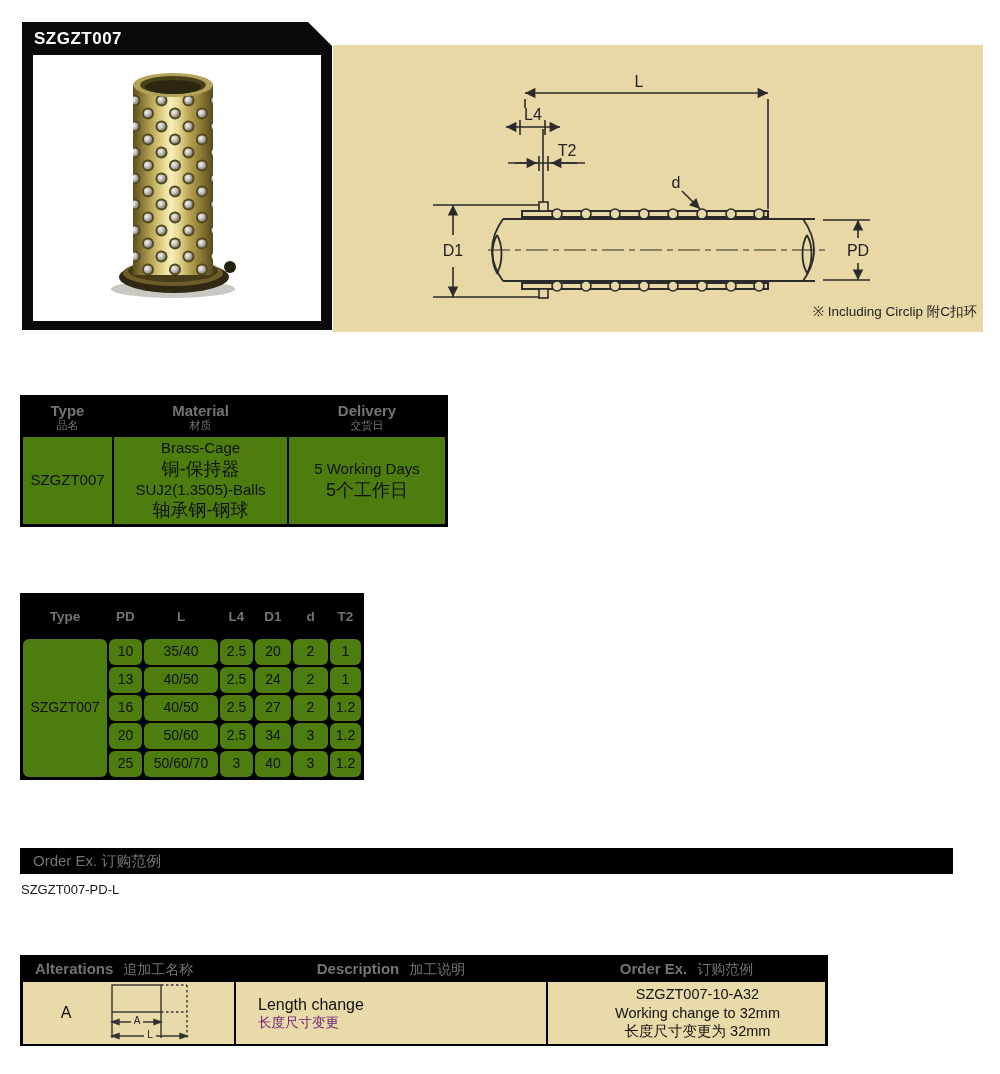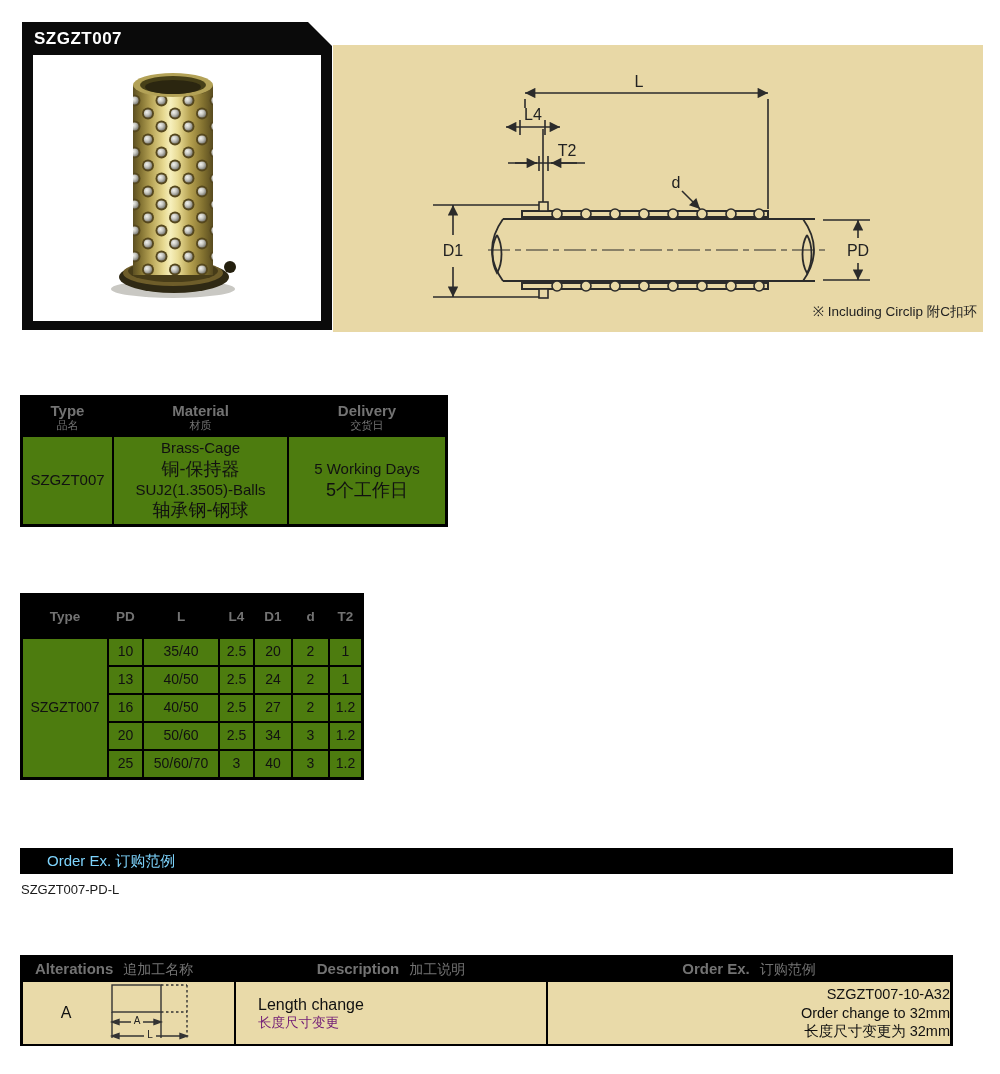--- a/index.html
+++ b/index.html
@@ -21,38 +21,38 @@
   .zh{font-size:11px;}
 
   .t1{left:20px;top:395px;width:428px;height:132px;grid-template-columns:89px 173px 1fr;grid-template-rows:37px 1fr;}
   .t1 .c{font-size:15px;}
   .t1 .zh2{font-size:18px;}
 
   .t2{left:20px;top:593px;width:344px;height:187px;
       grid-template-columns:84px 33px 74px 33px 36px 35px 1fr;
       grid-template-rows:41px repeat(5,26px);}
   .t2 .h{font-size:13.5px;font-weight:bold;}
-  .t2 .c{font-size:14px;}
+  .t2 .c{font-size:14px;border-radius:6px;}
   .t2 .typecell{grid-column:1;grid-row:2/7;font-size:14px;}
 
-  .orderbar{position:absolute;left:20px;top:848px;width:933px;height:26px;background:#000;color:#7dd3fc;
-            display:flex;align-items:center;padding-left:27px;box-sizing:border-box;font-size:15px;}
+  .orderbar{position:absolute;left:20px;top:848px;width:933px;height:26px;background:#000;color:#737373;
+            display:flex;align-items:center;padding-left:13px;box-sizing:border-box;font-size:15px;}
   .ordercode{position:absolute;left:21px;top:882px;font-size:13px;color:#1a1a1a;}
 
-  .t3{left:20px;top:955px;width:933px;height:91px;grid-template-columns:211px 310px 1fr;grid-template-rows:22px 1fr;}
+  .t3{left:20px;top:955px;width:808px;height:91px;grid-template-columns:211px 310px 1fr;grid-template-rows:22px 1fr;}
   .t3 .h{font-size:15px;flex-direction:row;gap:10px;}
   .t3 .h .en{font-size:15px;}
   .t3 .h .zh{font-size:14px;}
   .t3 .c{background:#e9daa9;}
   .t3 .altcell{flex-direction:row;justify-content:flex-start;}
   .t3 .altcode{width:86px;text-align:center;font-size:16px;}
   .t3 .desc{align-items:flex-start;justify-content:center;padding-left:22px;text-align:center;}
   .t3 .desc .l1{font-size:16px;}
   .t3 .desc .l2{font-size:13.5px;color:#701a75;}
-  .t3 .orderex{align-items:flex-end;justify-content:center;padding-left:22px;font-size:14.5px;line-height:1.28;}
+  .t3 .orderex{align-items:center;justify-content:center;padding-left:22px;font-size:14.5px;line-height:1.28;}
   .t3 .h1l{justify-content:flex-start;padding-left:12px;}
 </style>
 </head>
 <body>
 
 <div class="page">
 
   <div class="tan-panel">
     <svg width="650" height="287" viewBox="0 0 650 287">
       <defs>
@@ -322,18 +322,18 @@
           <text x="41" y="56" text-anchor="middle">L</text>
         </g>
       </svg>
     </div>
     <div class="c desc">
       <span class="l1">Length change</span>
       <span class="l2">长度尺寸变更</span>
     </div>
     <div class="c orderex">
       <span>SZGZT007-10-A32</span>
-      <span>Order change to 32mm</span>
+      <span>Working change to 32mm</span>
       <span>长度尺寸变更为 32mm</span>
     </div>
   </div>
 
 </div>
 
 </body></html>

